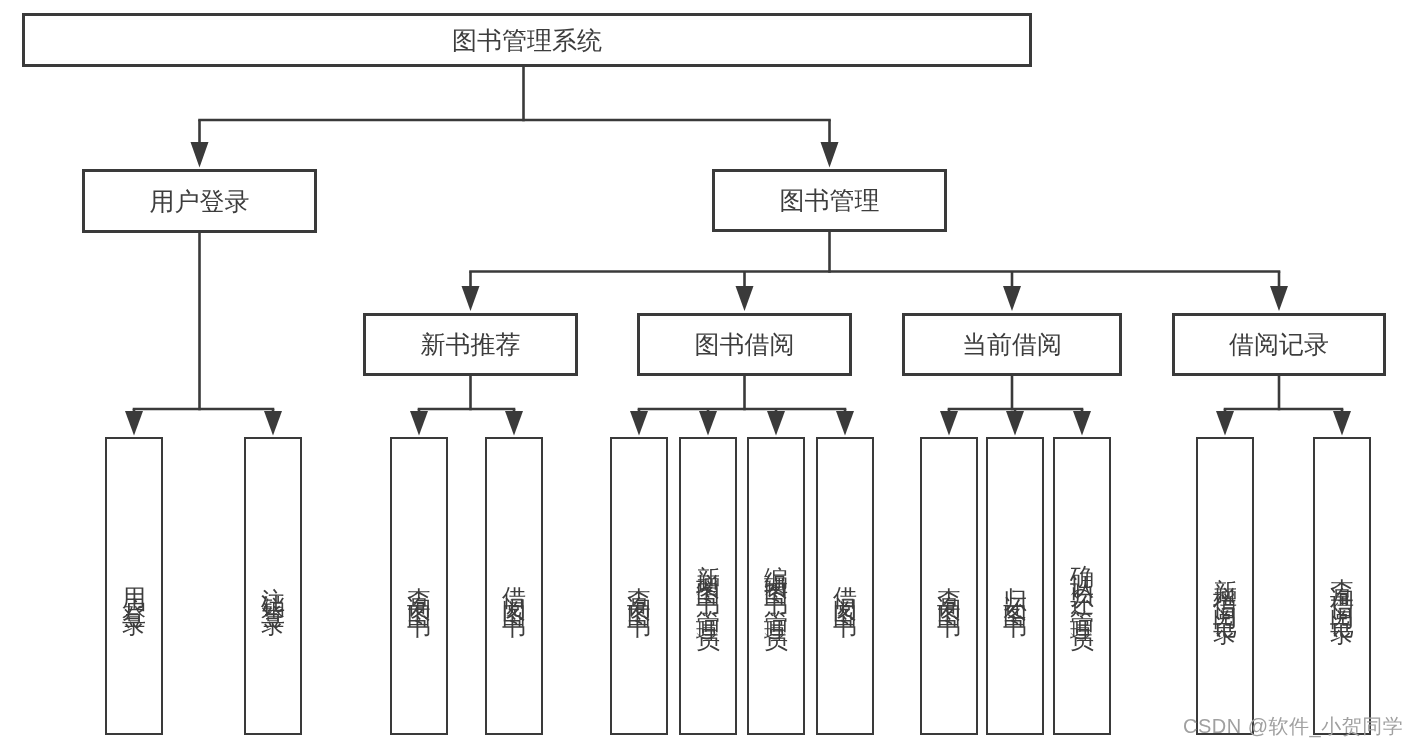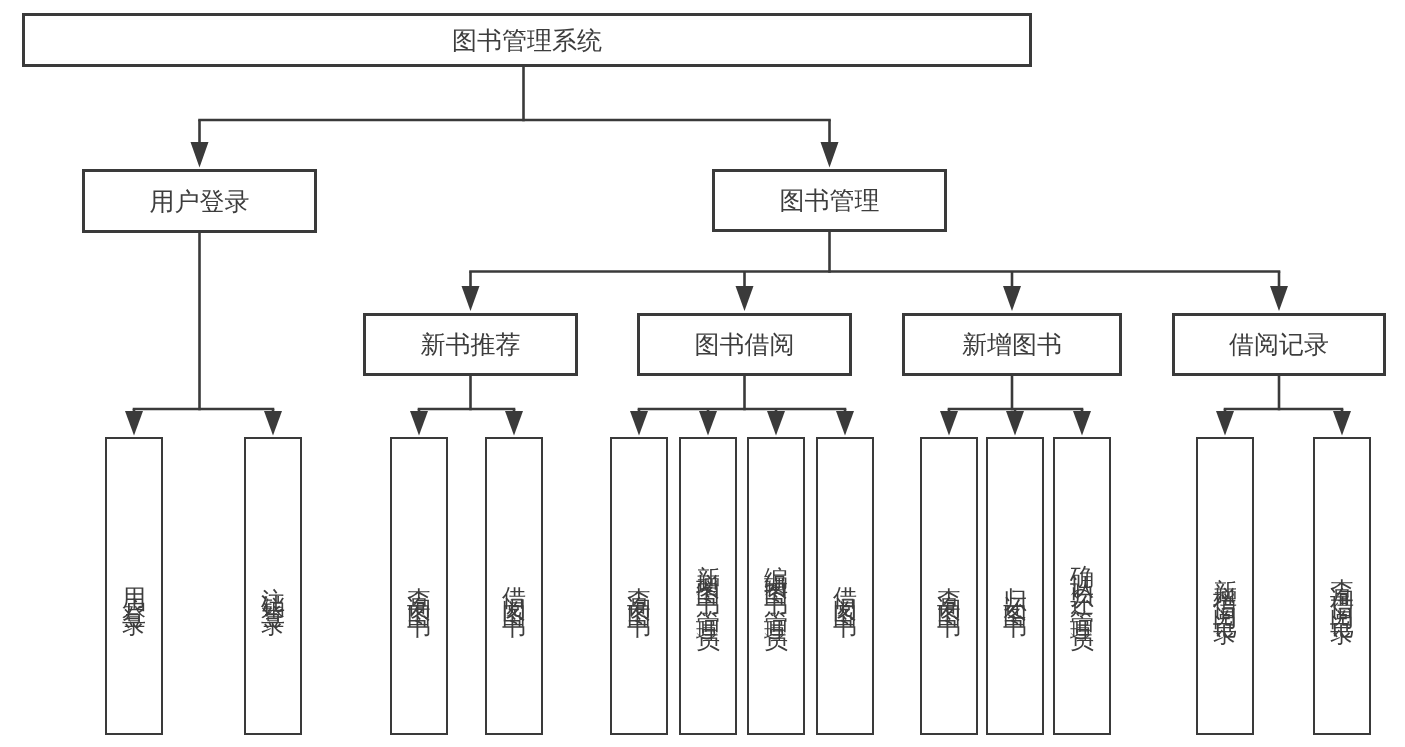--- a/index.html
+++ b/index.html
@@ -97,35 +97,36 @@
     </g>
   </svg>
 
   <div class="node" style="left:22px;top:13px;width:1010px;height:54px">图书管理系统</div>
 
   <div class="node" style="left:82px;top:169px;width:235px;height:64px">用户登录</div>
   <div class="node" style="left:712px;top:169px;width:235px;height:63px">图书管理</div>
 
   <div class="node" style="left:637px;top:313px;width:215px;height:63px">图书借阅</div>
   <div class="node" style="left:363px;top:313px;width:215px;height:63px">新书推荐</div>
-  <div class="node" style="left:902px;top:313px;width:220px;height:63px">新增图书</div>
+  <div class="node" style="left:902px;top:313px;width:220px;height:63px">当前借阅</div>
   <div class="node" style="left:1172px;top:313px;width:214px;height:63px">借阅记录</div>
 
   <div class="node leaf" style="left:105px;top:437px;width:58px;height:298px">用户登录</div>
   <div class="node leaf" style="left:244px;top:437px;width:58px;height:298px">注销登录</div>
 
   <div class="node leaf" style="left:390px;top:437px;width:58px;height:298px">查询图书</div>
   <div class="node leaf" style="left:485px;top:437px;width:58px;height:298px">借阅图书</div>
 
   <div class="node leaf" style="left:610px;top:437px;width:58px;height:298px">查询图书</div>
   <div class="node leaf" style="left:679px;top:437px;width:58px;height:298px">新增图书（管理员）</div>
   <div class="node leaf" style="left:747px;top:437px;width:58px;height:298px">编辑图书（管理员）</div>
   <div class="node leaf" style="left:816px;top:437px;width:58px;height:298px">借阅图书</div>
 
   <div class="node leaf" style="left:920px;top:437px;width:58px;height:298px">查询图书</div>
   <div class="node leaf" style="left:986px;top:437px;width:58px;height:298px">归还图书</div>
   <div class="node leaf" style="left:1053px;top:437px;width:58px;height:298px">确认归还（管理员）</div>
 
   <div class="node leaf" style="left:1196px;top:437px;width:58px;height:298px">新增借阅记录</div>
   <div class="node leaf" style="left:1313px;top:437px;width:58px;height:298px">查询借阅记录</div>
 
+  <div class="watermark">CSDN @软件_小贺同学</div>
 
 </div>
 
 </body></html>

